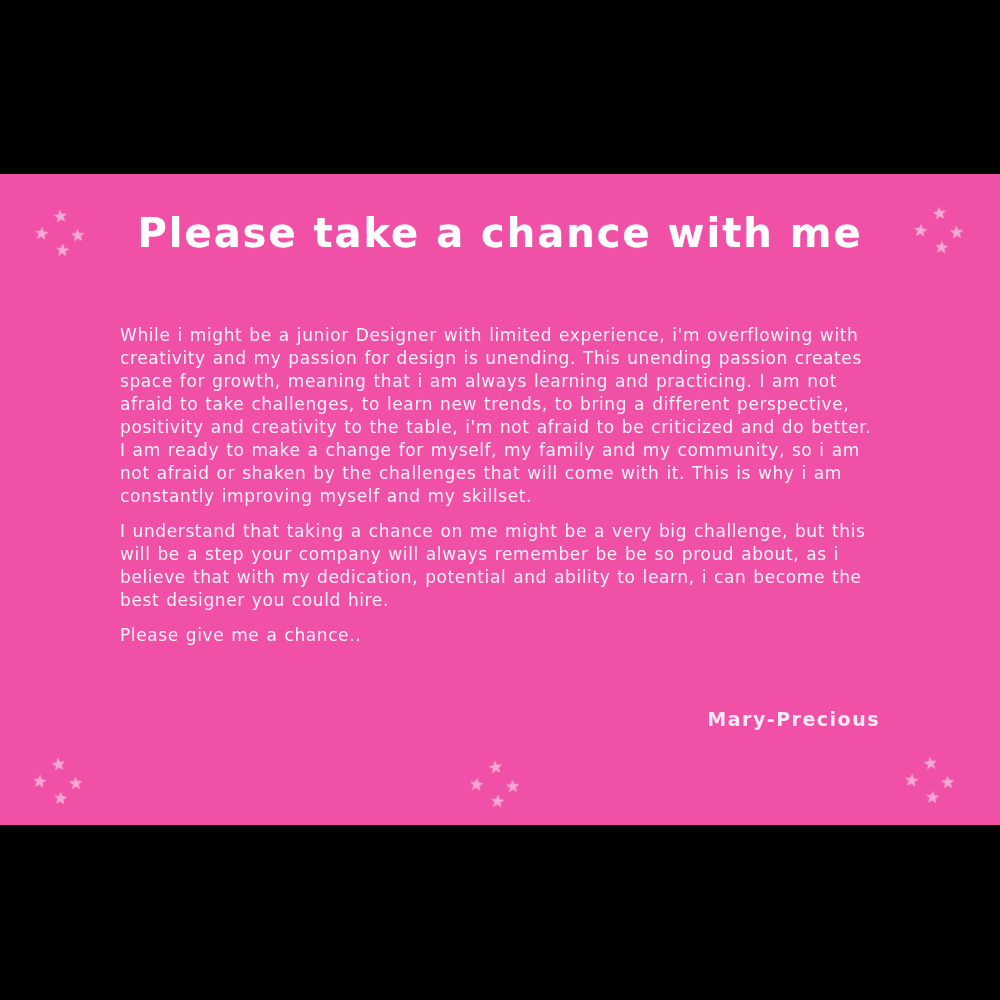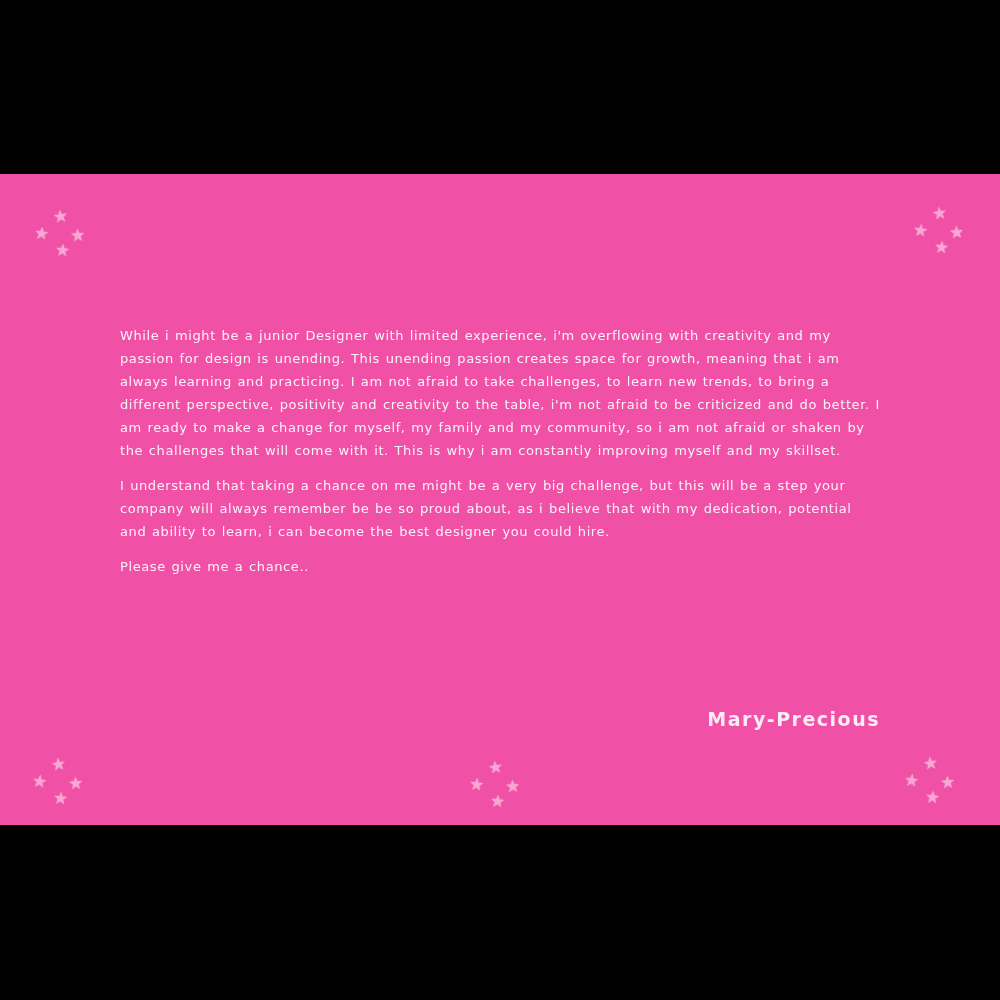--- a/index.html
+++ b/index.html
@@ -29,21 +29,21 @@
     font-size: 40px;
     font-weight: bold;
     letter-spacing: 2px;
     text-shadow: 0 0 1px rgba(255,255,255,0.6);
   }
   .text-block {
     position: absolute;
     left: 120px; top: 150px;
     width: 762px;
     color: #fdf2f9;
-    font-size: 13px;
+    font-size: 17px;
     line-height: 23px;
     letter-spacing: 0.6px;
     word-spacing: 1px;
   }
   .text-block p { margin: 0 0 12px 0; }
   .text-block p.closing-line { }
   .signature {
     position: absolute;
     right: 120px; top: 534px;
     color: #fcebf5;
@@ -72,20 +72,21 @@
   .cluster-bottom-left   { left: 32px;  top: 582px; }
   .cluster-bottom-center { left: 469px; top: 585px; }
   .cluster-bottom-right  { left: 904px; top: 581px; }
 </style>
 </head>
 <body>
 
 <div class="stage">
   <div class="slide">
 
+    <h1 class="slide-title">Please take a chance with me</h1>
 
     <div class="star-cluster cluster-top-left">
       <span class="star s-top">★</span>
       <span class="star s-left">★</span>
       <span class="star s-right">★</span>
       <span class="star s-bottom">★</span>
     </div>
     <div class="star-cluster cluster-top-right">
       <span class="star s-top">★</span>
       <span class="star s-left">★</span>

